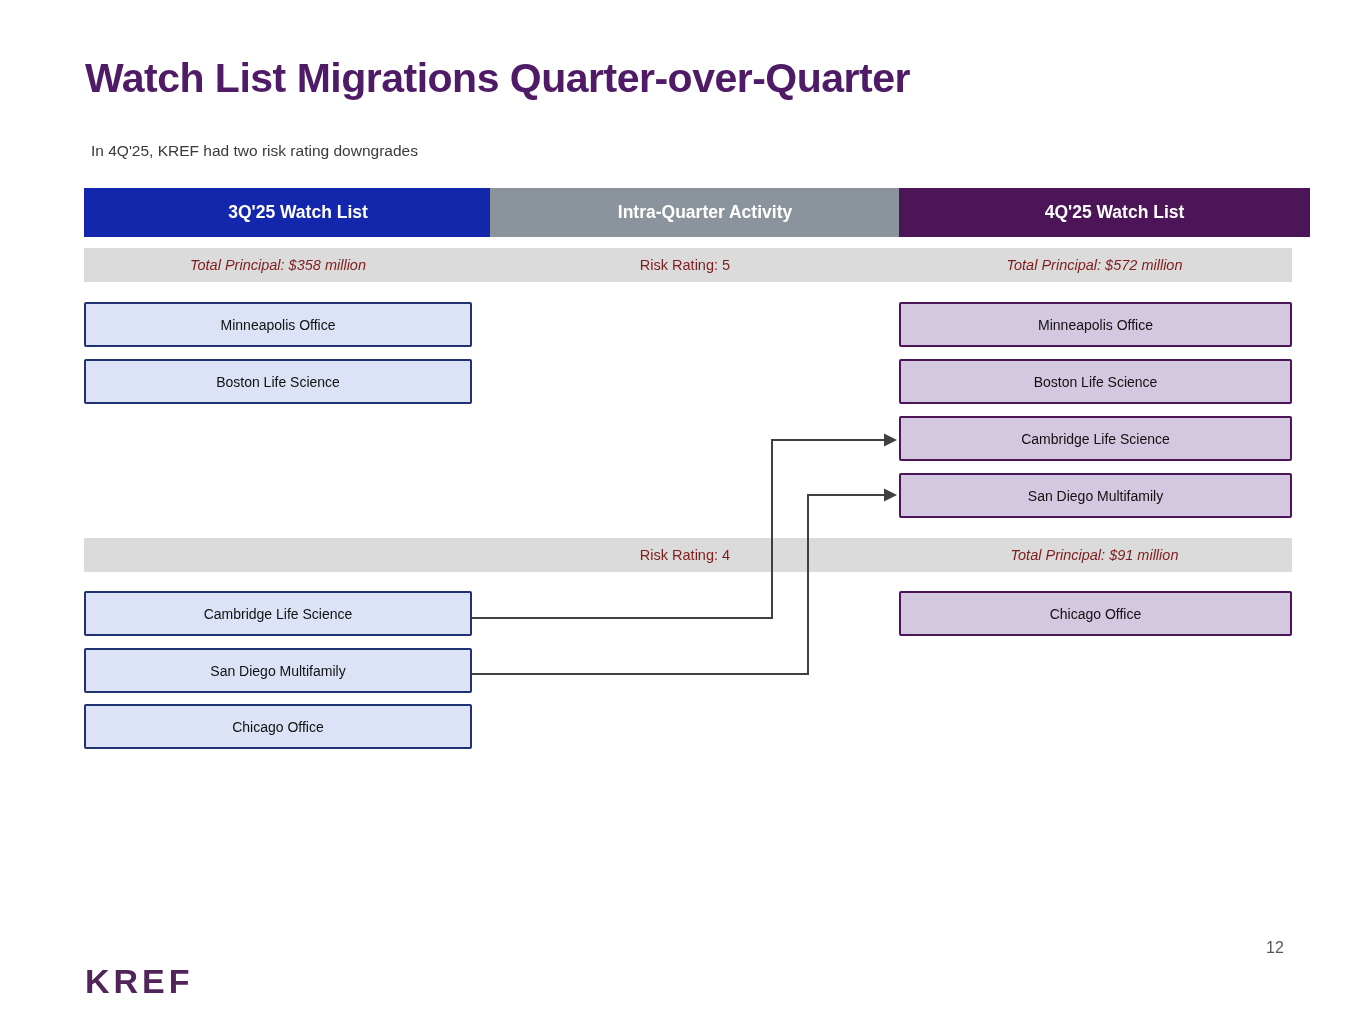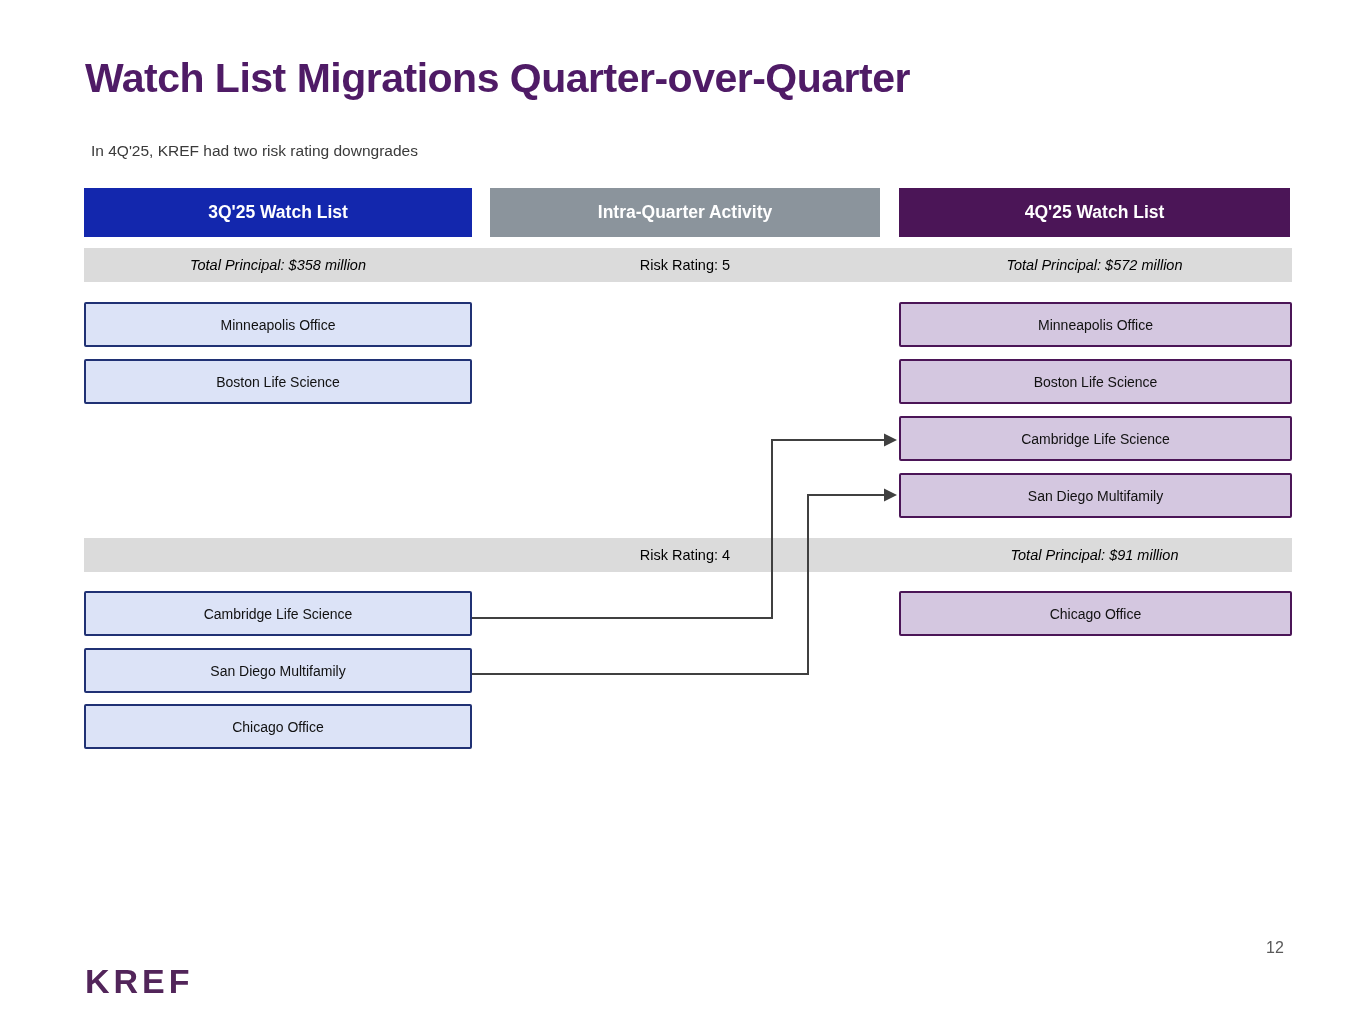--- a/index.html
+++ b/index.html
@@ -5,30 +5,30 @@
   html,body{margin:0;padding:0;background:#ffffff;}
   body{font-family:"Liberation Sans","DejaVu Sans",sans-serif;color:#1a1a1a;}
   .slide{position:relative;width:1365px;height:1024px;background:#ffffff;overflow:hidden;}
 
   .title{position:absolute;left:85px;top:55px;width:1100px;
          font-size:41px;font-weight:600;letter-spacing:-0.5px;color:#4F1B66;}
   .subtitle{position:absolute;left:91px;top:142px;width:900px;
             font-size:15.5px;color:#3a3a3a;}
 
   .hdr{position:absolute;top:188px;height:49px;display:flex;align-items:center;justify-content:center;
-       color:#ffffff;font-weight:bold;font-size:17.5px;}
+       color:#ffffff;font-weight:bold;font-size:17.5px;padding-left:20px;}
   .hdr-q3{left:84px;width:388px;background:#1327AD;}
   .hdr-act{left:490px;width:390px;background:#8B949C;}
   .hdr-q4{left:899px;width:391px;background:#4B1557;}
 
   .band{position:absolute;left:84px;width:1208px;height:34px;background:#DBDBDB;}
   .band-1{top:248px;}
   .band-2{top:538px;}
   .band .cell{position:absolute;top:0;height:34px;display:flex;align-items:center;justify-content:center;
-              font-size:14.5px;color:#000000;}
+              font-size:14.5px;color:#7f1d1d;}
   .band .c1{left:0;width:388px;font-style:italic;}
   .band .c2{left:406px;width:390px;}
   .band .c3{left:815px;width:391px;font-style:italic;}
 
   .box{position:absolute;height:45px;display:flex;align-items:center;justify-content:center;
        font-size:14px;color:#111;box-sizing:border-box;border-radius:2px;}
   .box-blue{left:84px;width:388px;background:#DCE3F7;border:2px solid #203174;}
   .box-purple{left:899px;width:393px;background:#D4C7E0;border:2px solid #4B1557;}
 
   .arrows{position:absolute;left:0;top:0;width:1365px;height:1024px;pointer-events:none;}

